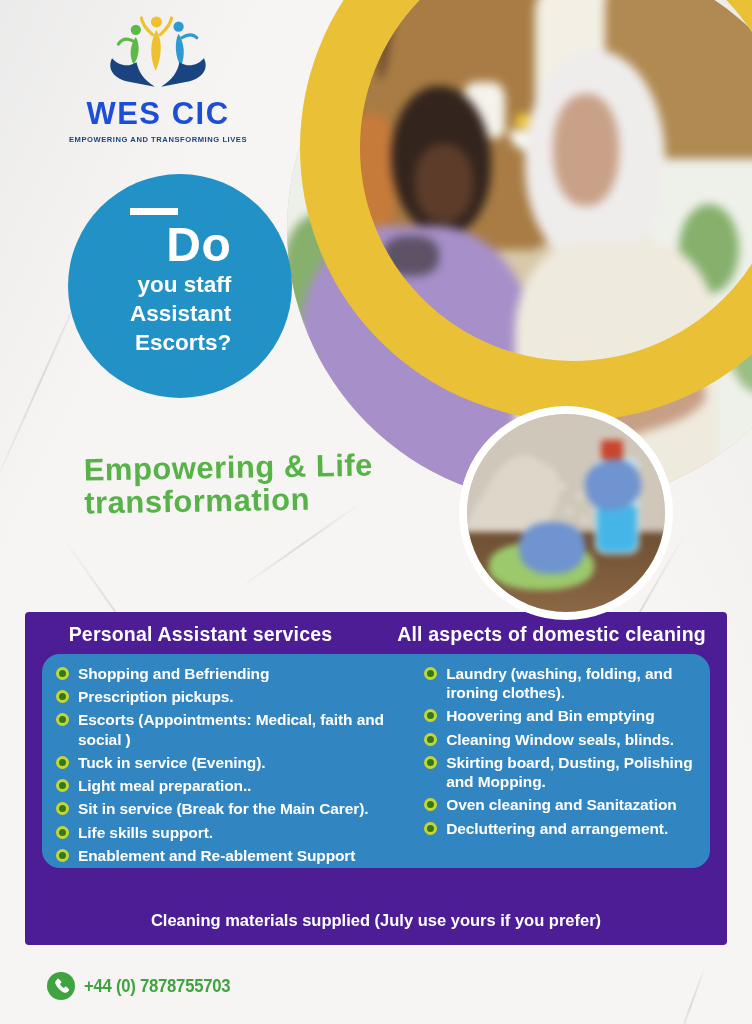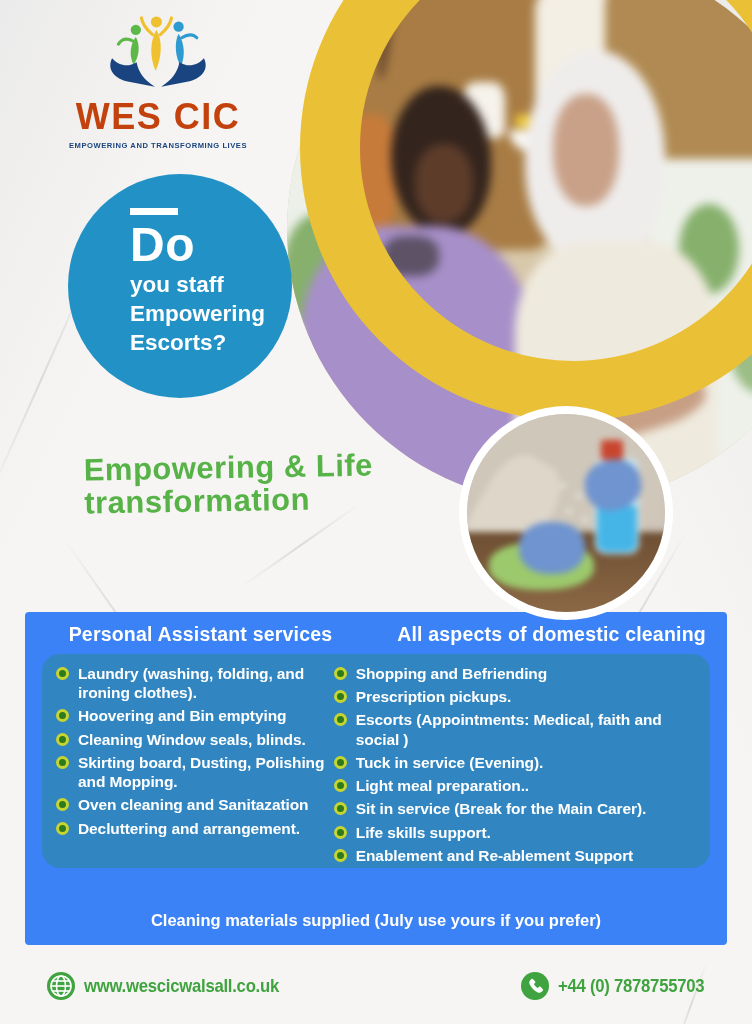--- a/index.html
+++ b/index.html
@@ -48,27 +48,27 @@
   .woman-face{left:266px;top:140px;width:66px;height:112px;background:#c9a188;border-radius:46%;}
   .woman-body{left:228px;top:288px;width:202px;height:265px;background:#efeade;border-radius:34% 34% 0 0;}
   .woman-arm{left:300px;top:430px;width:120px;height:46px;background:#c79f85;border-radius:40%;transform:rotate(-18deg);}
 
   
   .ring{position:absolute;left:300px;top:-125px;width:546px;height:546px;border-radius:50%;
     border:60px solid #eac136;box-sizing:border-box;z-index:2;background:transparent;}
 
   
   .logo{position:absolute;left:68px;top:14px;width:180px;text-align:center;z-index:3;}
-  .logo-title{font-size:36px;font-weight:bold;color:#c2410c;letter-spacing:1.5px;margin-top:2px;}
+  .logo-title{font-size:31px;font-weight:bold;color:#1d4ed8;letter-spacing:1.5px;margin-top:2px;}
   .logo-tagline{font-size:7.6px;font-weight:bold;color:#1a4480;letter-spacing:.55px;margin-top:3px;}
 
   
   .do-circle{position:absolute;left:68px;top:174px;width:224px;height:224px;border-radius:50%;
     background:#2292c6;z-index:3;color:#fff;}
-  .do-inner{position:absolute;left:62px;top:34px;}
+  .do-inner{position:absolute;left:62px;top:34px;text-align:right;}
   .do-dash{width:48px;height:7px;background:#fff;margin-bottom:6px;}
   .do-big{font-size:48px;font-weight:bold;line-height:1.02;letter-spacing:.5px;}
   .do-sub{font-size:22.5px;font-weight:bold;line-height:1.3;}
 
   
   .slogan{position:absolute;left:84px;top:452px;z-index:3;color:#57b348;font-weight:bold;
     font-size:31px;line-height:1.05;letter-spacing:.5px;transform:rotate(-1deg);}
 
   
   .small-photo{position:absolute;left:459px;top:406px;width:198px;height:198px;border-radius:50%;
@@ -80,21 +80,21 @@
   .sp-table{left:-10px;top:118px;width:220px;height:90px;background:linear-gradient(#6e4f33,#8f6b47);}
   .sp-cloth{left:22px;top:128px;width:105px;height:48px;background:#9cc96c;border-radius:45%;}
   .sp-glove1{left:52px;top:108px;width:66px;height:52px;background:#6f94cf;border-radius:45%;}
   .sp-bottle{left:128px;top:44px;width:44px;height:96px;background:#cfe9f5;border-radius:10px;}
   .sp-liquid{left:130px;top:92px;width:40px;height:46px;background:#45b5e8;border-radius:0 0 9px 9px;}
   .sp-cap{left:134px;top:26px;width:22px;height:20px;background:#c9452e;border-radius:3px;}
   .sp-glove2{left:118px;top:46px;width:56px;height:50px;background:#6f94cf;border-radius:45%;transform:rotate(-15deg);}
   .sp-dot{position:absolute;width:4px;height:4px;background:#fff;border-radius:50%;}
 
   
-  .banner{position:absolute;left:25px;top:612px;width:702px;height:333px;background:#3b82f6;
+  .banner{position:absolute;left:25px;top:612px;width:702px;height:333px;background:#4c1d95;
     border-radius:4px;z-index:4;}
   .headers{display:flex;padding-top:11px;}
   .col-header{width:50%;text-align:center;color:#fff;font-weight:bold;font-size:19.5px;letter-spacing:.2px;}
   .inner-box{position:absolute;left:17px;top:42px;width:668px;height:214px;background:#3186c2;
     border-radius:18px;box-sizing:border-box;padding:10px 8px 8px 14px;display:flex;}
   .svc-col{list-style:none;margin:0;padding:0;}
   .svc-left{width:57%;}
   .svc-right{width:43%;}
   .svc-col li{display:flex;gap:9px;color:#fff;font-weight:bold;font-size:15.5px;line-height:1.24;
     margin-bottom:4px;letter-spacing:-.1px;}
@@ -178,21 +178,21 @@
     </svg>
     <div class="logo-title">WES CIC</div>
     <div class="logo-tagline">EMPOWERING AND TRANSFORMING LIVES</div>
   </div>
 
   <div class="do-circle">
     <div class="do-inner">
       <div class="do-dash"></div>
       <div class="do-big">Do</div>
       <div class="do-sub">you staff</div>
-      <div class="do-sub">Empowering</div>
+      <div class="do-sub">Assistant</div>
       <div class="do-sub">Escorts?</div>
     </div>
   </div>
 
   <div class="slogan">
     <div>Empowering &amp; Life</div>
     <div>transformation</div>
   </div>
 
   <div class="small-photo">
@@ -212,20 +212,54 @@
       <div class="sp sp-dot" style="left:94px;top:70px"></div>
     </div>
   </div>
 
   <div class="banner">
     <div class="headers">
       <div class="col-header">Personal Assistant services</div>
       <div class="col-header">All aspects of domestic cleaning</div>
     </div>
     <div class="inner-box">
+      <ul class="svc-col svc-left">
+          <li>
+            <span class="bullet"></span>
+            <span>Shopping and Befriending</span>
+          </li>
+          <li>
+            <span class="bullet"></span>
+            <span>Prescription pickups.</span>
+          </li>
+          <li>
+            <span class="bullet"></span>
+            <span>Escorts (Appointments: Medical, faith and social )</span>
+          </li>
+          <li>
+            <span class="bullet"></span>
+            <span>Tuck in service (Evening).</span>
+          </li>
+          <li>
+            <span class="bullet"></span>
+            <span>Light meal preparation..</span>
+          </li>
+          <li>
+            <span class="bullet"></span>
+            <span>Sit in service (Break for the Main Carer).</span>
+          </li>
+          <li>
+            <span class="bullet"></span>
+            <span>Life skills support.</span>
+          </li>
+          <li>
+            <span class="bullet"></span>
+            <span>Enablement and Re-ablement Support</span>
+          </li>
+        </ul>
       <ul class="svc-col svc-right">
           <li>
             <span class="bullet"></span>
             <span>Laundry (washing, folding, and ironing clothes).</span>
           </li>
           <li>
             <span class="bullet"></span>
             <span>Hoovering and Bin emptying</span>
           </li>
           <li>
@@ -236,76 +270,29 @@
             <span class="bullet"></span>
             <span>Skirting board, Dusting, Polishing and Mopping.</span>
           </li>
           <li>
             <span class="bullet"></span>
             <span>Oven cleaning and Sanitazation</span>
           </li>
           <li>
             <span class="bullet"></span>
             <span>Decluttering and arrangement.</span>
-          </li>
-        </ul>
-      <ul class="svc-col svc-left">
-          <li>
-            <span class="bullet"></span>
-            <span>Shopping and Befriending</span>
-          </li>
-          <li>
-            <span class="bullet"></span>
-            <span>Prescription pickups.</span>
-          </li>
-          <li>
-            <span class="bullet"></span>
-            <span>Escorts (Appointments: Medical, faith and social )</span>
-          </li>
-          <li>
-            <span class="bullet"></span>
-            <span>Tuck in service (Evening).</span>
-          </li>
-          <li>
-            <span class="bullet"></span>
-            <span>Light meal preparation..</span>
-          </li>
-          <li>
-            <span class="bullet"></span>
-            <span>Sit in service (Break for the Main Carer).</span>
-          </li>
-          <li>
-            <span class="bullet"></span>
-            <span>Life skills support.</span>
-          </li>
-          <li>
-            <span class="bullet"></span>
-            <span>Enablement and Re-ablement Support</span>
           </li>
         </ul>
     </div>
     <div class="notes">
       <div>Cleaning materials supplied (July use yours if you prefer)</div>
     </div>
   </div>
 
   <div class="footer">
-    <div class="contact-item">
-      <svg class="icon-circle" viewBox="0 0 30 30">
-        <circle cx="15" cy="15" r="14" fill="#3fa33f"></circle>
-        <g stroke="#fff" stroke-width="1.6" fill="none">
-          <circle cx="15" cy="15" r="10"></circle>
-          <ellipse cx="15" cy="15" rx="4.5" ry="10"></ellipse>
-          <line x1="5" y1="15" x2="25" y2="15"></line>
-          <line x1="6.4" y1="10" x2="23.6" y2="10"></line>
-          <line x1="6.4" y1="20" x2="23.6" y2="20"></line>
-        </g>
-      </svg>
-      <span class="contact-text">www.wescicwalsall.co.uk</span>
-    </div>
     <div class="contact-item">
       <svg class="icon-circle" viewBox="0 0 30 30">
         <circle cx="15" cy="15" r="14" fill="#3fa33f"></circle>
         <path d="M11.2,8.2 c.5-.5 1.3-.5 1.8,0 l2,2 c.5,.5 .5,1.3 0,1.8 l-1.1,1.1 c.8,1.7 2.2,3.1 3.9,3.9 l1.1,-1.1 c.5-.5 1.3-.5 1.8,0 l2,2 c.5,.5 .5,1.3 0,1.8 l-1,1 c-1,1-2.6,1.3-3.9,.7 c-3.6-1.7-6.5-4.6-8.2-8.2 c-.6-1.3-.3-2.9 .7-3.9 Z" fill="#fff"></path>
       </svg>
       <span class="contact-text">+44 (0) 7878755703</span>
     </div>
   </div>
 
 </div>

